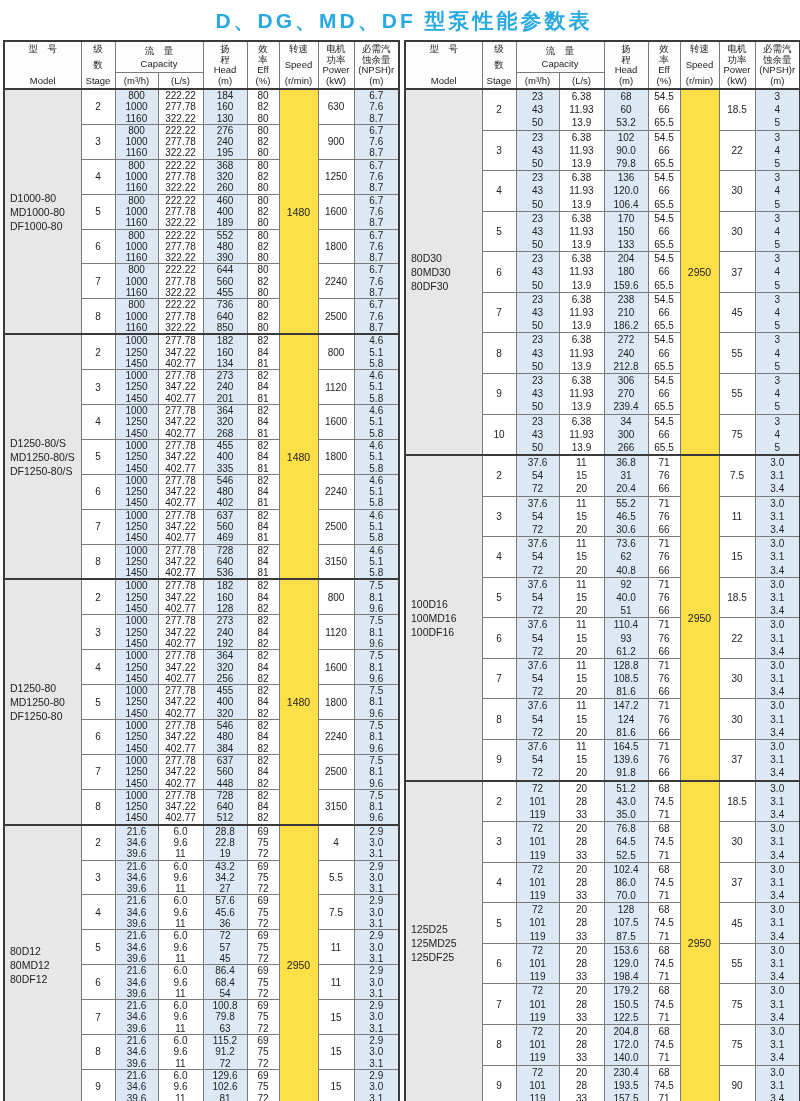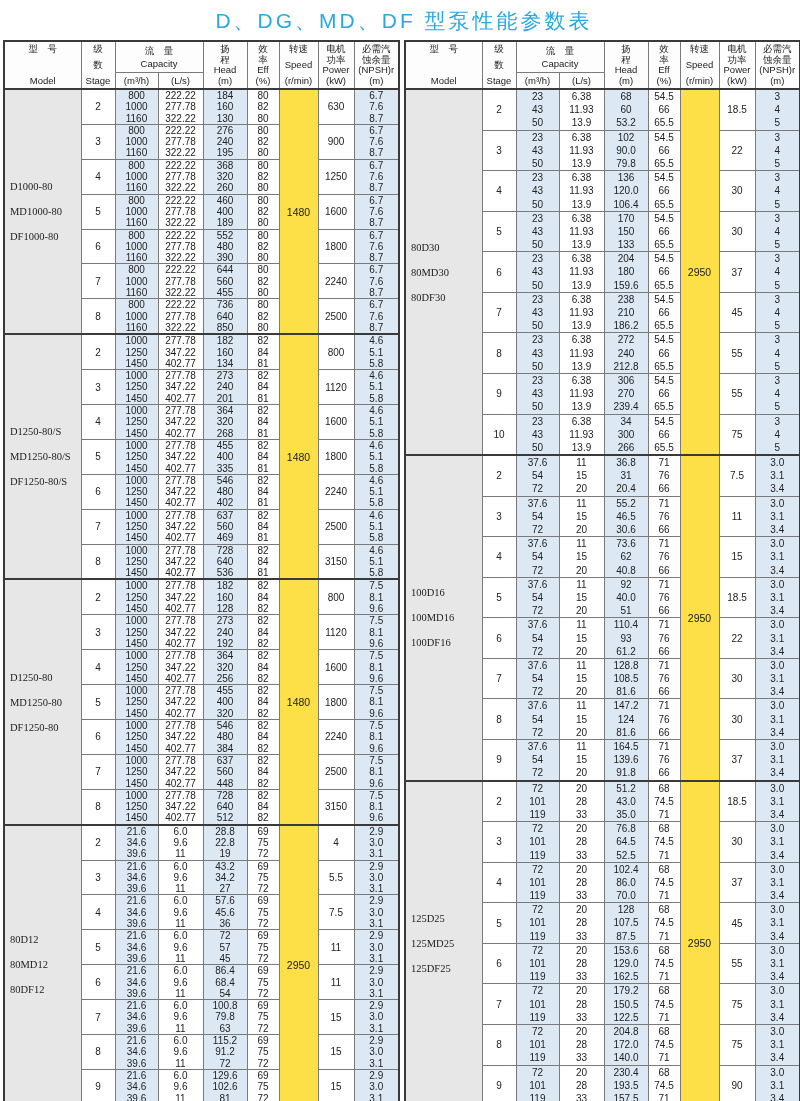--- a/index.html
+++ b/index.html
@@ -1,21 +1,21 @@
 <!DOCTYPE html>
 <html><head>
 <meta charset="utf-8">
 <style>
   html,body{margin:0;padding:0;}
   body{
     width:800px;height:1101px;overflow:hidden;background:#ffffff;
     font-family:"Liberation Sans", sans-serif;color:#222;
   }
   .title{
-    text-align:center;color:#29a9e1;font-size:21px;font-weight:normal;
+    text-align:center;color:#29a9e1;font-size:21px;font-weight:bold;
     letter-spacing:3px;padding:7px 0 5px 8px;
   }
   .tables{display:flex;gap:4px;padding:0 3px;align-items:flex-start;}
   table{
     border-collapse:collapse;table-layout:fixed;width:395px;
     border:2px solid #3a3a3a;
   }
   th,td{
     border:1px solid #7a7a7a;text-align:center;vertical-align:middle;
     padding:0;overflow:hidden;font-weight:normal;
@@ -26,21 +26,21 @@
   .hstack.cap{height:26px;justify-content:space-around;}
   .hline{line-height:10px;}
   tbody td{font-size:10px;}
   .ln{padding:0 1px;}
   .t-left .ln{height:11.3px;line-height:11.3px;}
   .t-right .ln{height:13.2px;line-height:13.2px;}
   td.c-blue{background:#dce9f5;}
   td.model-cell{
     background:#e7e7e7;text-align:left;padding-left:5px;font-size:10.5px;
   }
-  .model-stack{display:flex;flex-direction:column;justify-content:center;gap:14px;height:100%;font-family:Liberation Serif, serif;}
+  .model-stack{display:flex;flex-direction:column;justify-content:center;gap:2px;height:100%;}
   td.speed-cell{background:#fde047;font-size:10.5px;}
   tr.group-start td{border-top:2px solid #3a3a3a;}
 </style>
 </head>
 <body>
 
 <div class="page">
   <div class="title">D、DG、MD、DF 型泵性能参数表</div>
   <div class="tables">
     <table class="t-left" id="table-left">
@@ -1717,21 +1717,21 @@
               <div class="ln">119</div>
             </td>
             <td>
               <div class="ln">20</div>
               <div class="ln">28</div>
               <div class="ln">33</div>
             </td>
             <td class="c-blue">
               <div class="ln">153.6</div>
               <div class="ln">129.0</div>
-              <div class="ln">162.5</div>
+              <div class="ln">198.4</div>
             </td>
             <td>
               <div class="ln">68</div>
               <div class="ln">74.5</div>
               <div class="ln">71</div>
             </td>
             <td>55</td>
             <td class="c-blue">
               <div class="ln">3.0</div>
               <div class="ln">3.1</div>

